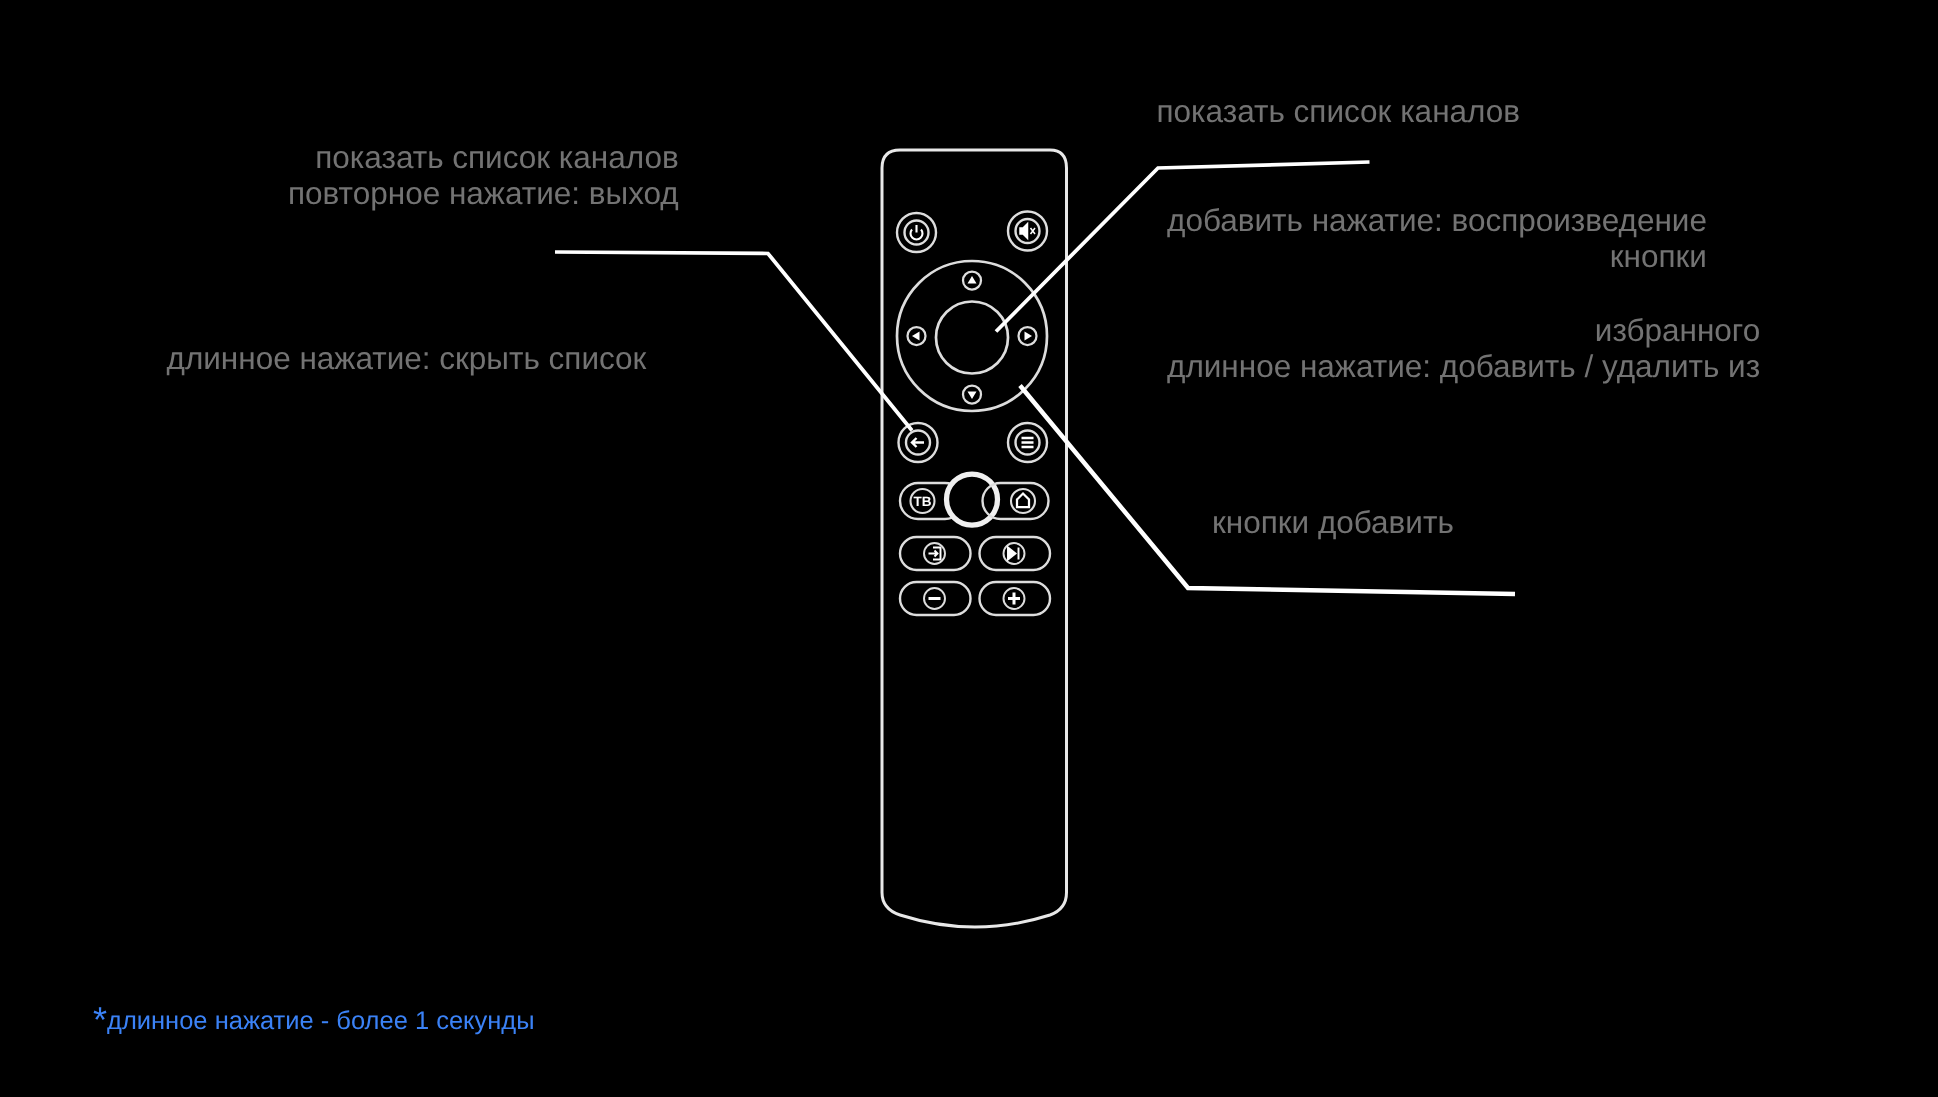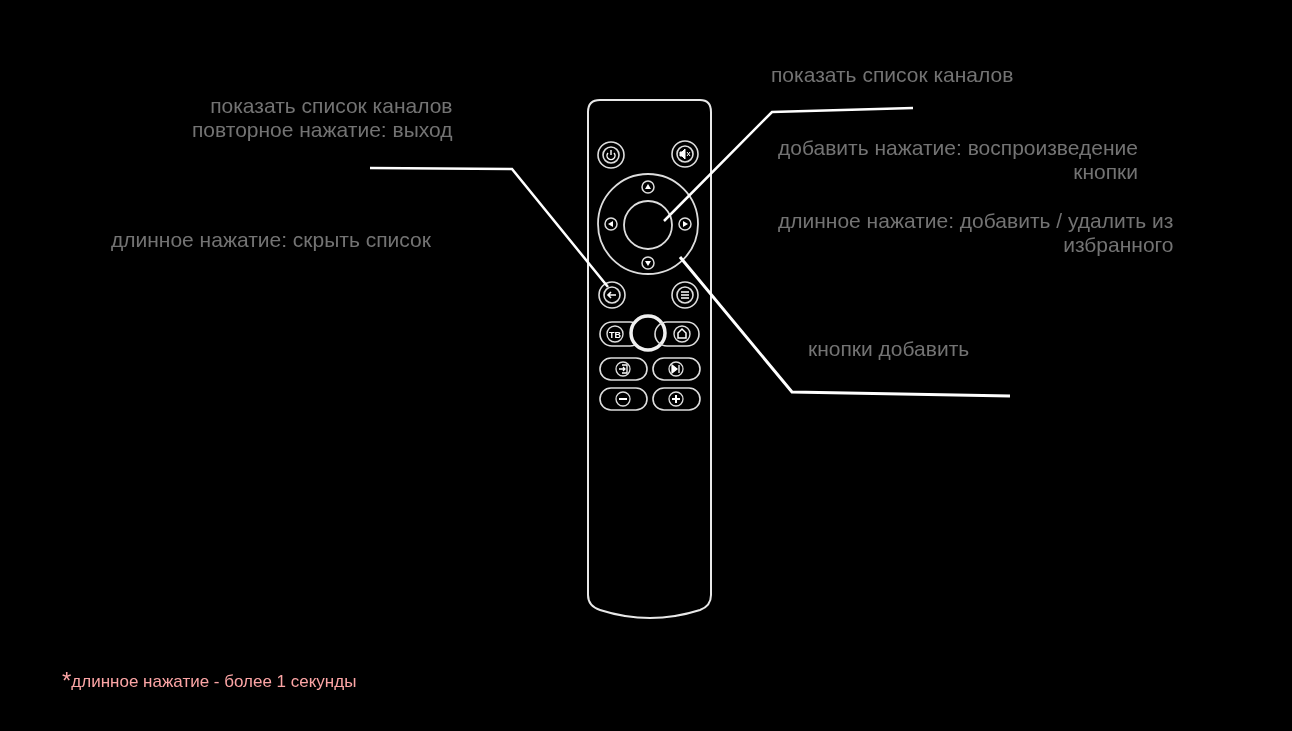--- a/index.html
+++ b/index.html
@@ -1,20 +1,20 @@
 <!DOCTYPE html>
 <html><head>
 <meta charset="utf-8">
 <style>
   html, body { margin:0; padding:0; background:#000; }
   body { width:1292px; height:731px; position:relative; overflow:hidden;
          font-family:"Liberation Sans", "DejaVu Sans", sans-serif; color:#fff; }
   .label { position:absolute; font-size:21px; line-height:24px; color:#737373; white-space:nowrap;text-align:right; }
   .label div { display:block; }
-  .footnote { position:absolute; left:62px; top:667px; font-size:17px; color:#fca5a5; white-space:nowrap; }
+  .footnote { position:absolute; left:62px; top:667px; font-size:17px; color:#3b82f6; white-space:nowrap; }
   .footnote .star { font-size:24px; vertical-align:-2px; }
   svg.overlay { position:absolute; left:0; top:0; }
 </style>
 </head>
 <body>
 
 <svg class="overlay" width="1292" height="731" viewBox="0 0 1292 731">
 
   <path d="M600,100 L700,100 Q711,100 711,112 L711,595 Q711,606 700,610 Q650,626 600,610 Q588,606 588,595 L588,112 Q588,100 600,100 Z" fill="#000" stroke="#e8e8e8" stroke-width="2"></path>
 
@@ -115,22 +115,22 @@
 
 <div class="label" style="left:771px; top:63px;">
   <div>показать список каналов</div>
 </div>
 
 <div class="label" style="left:778px; top:136px;">
   <div>добавить нажатие: воспроизведение</div>
   <div>кнопки</div>
 </div>
 <div class="label" style="left:778px; top:209px;">
+  <div>избранного</div>
   <div>длинное нажатие: добавить / удалить из</div>
-  <div>избранного</div>
 </div>
 
 <div class="label" style="left:808px; top:337px;">
   <div>кнопки добавить</div>
 </div>
 
 <div class="footnote">
   <span class="star">*</span><span>длинное нажатие - более 1 секунды</span>
 </div>
 

